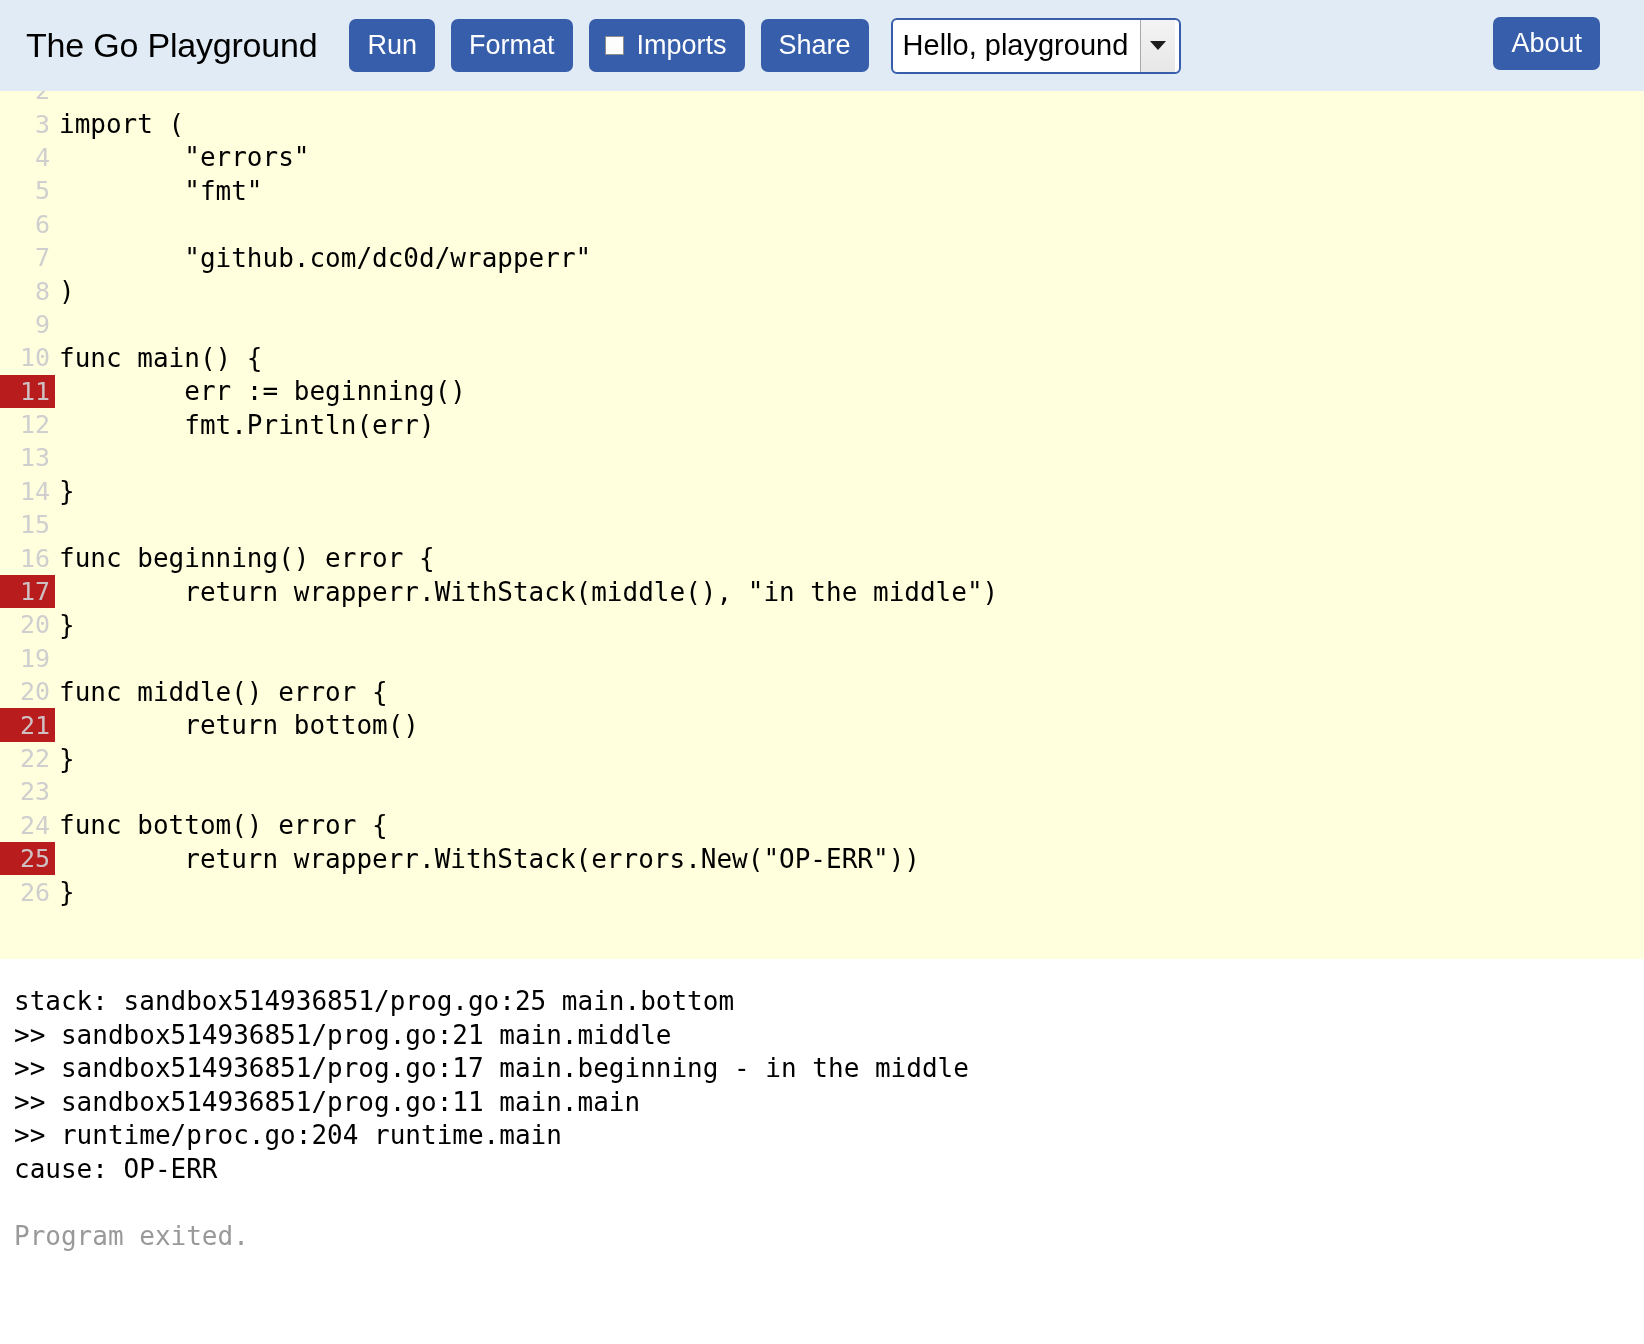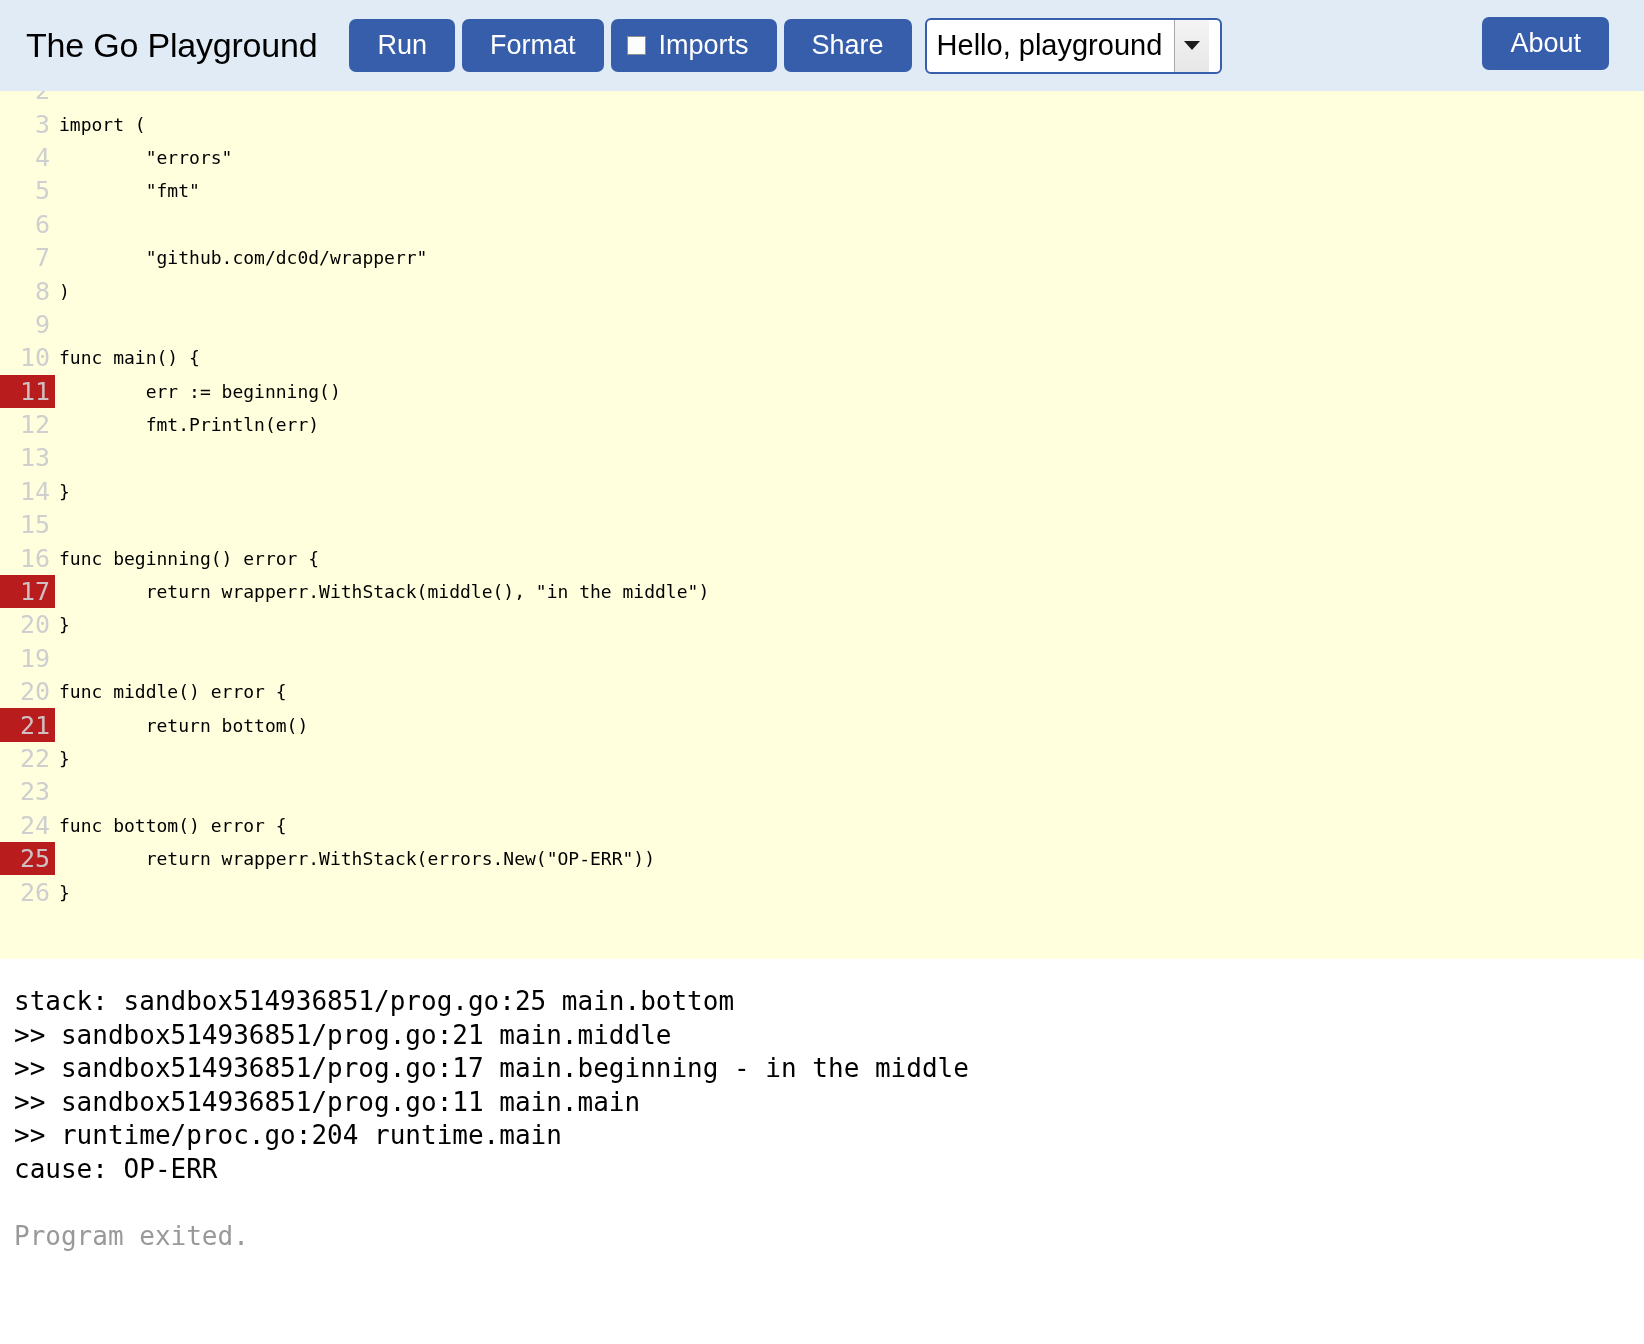--- a/index.html
+++ b/index.html
@@ -42,24 +42,24 @@
     margin-right: 32px;
   }
 
   .tb-btn {
     background: #375eab;
     color: #ffffff;
     border: none;
     border-radius: 7px;
     font-size: 27px;
     font-family: "Liberation Sans", sans-serif;
-    padding: 0 28px;
+    padding: 0 18px;
     height: 53px;
     line-height: 53px;
-    margin-right: 7px;
+    margin-right: 16px;
     cursor: pointer;
     white-space: nowrap;
     display: inline-flex;
     align-items: center;
     box-sizing: border-box;
   }
 
   .tb-btn.imports {
     padding-left: 16px;
     justify-content: flex-end;
@@ -86,21 +86,21 @@
 
   #example-select {
     height: 56px;
     box-sizing: border-box;
     background: #ffffff;
     border: 2px solid #375eab;
     border-radius: 6px;
     display: flex;
     align-items: center;
     padding-left: 10px;
-    padding-right: 11px;
+    padding-right: 4px;
     cursor: pointer;
     overflow: hidden;
   }
 
   #example-select-value {
     font-size: 29px;
     color: #000000;
     white-space: nowrap;
     padding-right: 12px;
   }
@@ -173,21 +173,21 @@
 
   .gutter.err {
     background: #b91c1c;
     color: #cfc0c3;
     text-align: right;
   }
 
   .codetext {
     color: #000000;
     padding-left: 4px;
-    font-size: 18px;
+    font-size: 26px;
     font-family: "DejaVu Sans Mono", "Liberation Mono", monospace;
     letter-spacing: 0px;
   }
 
   
   #output {
     background: #ffffff;
     flex: 1 1 auto;
     padding: 26px 14px 0 14px;
     box-sizing: border-box;

